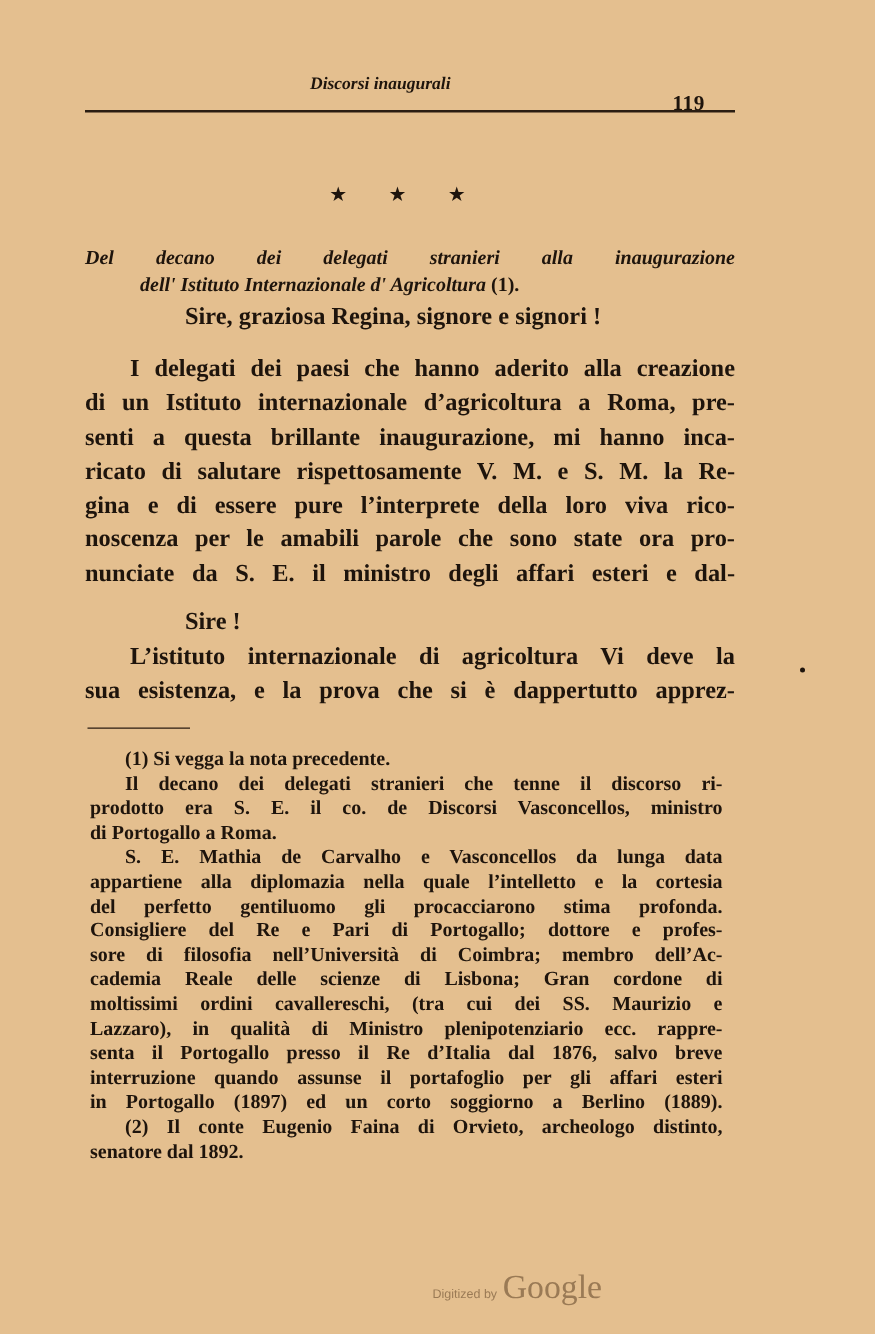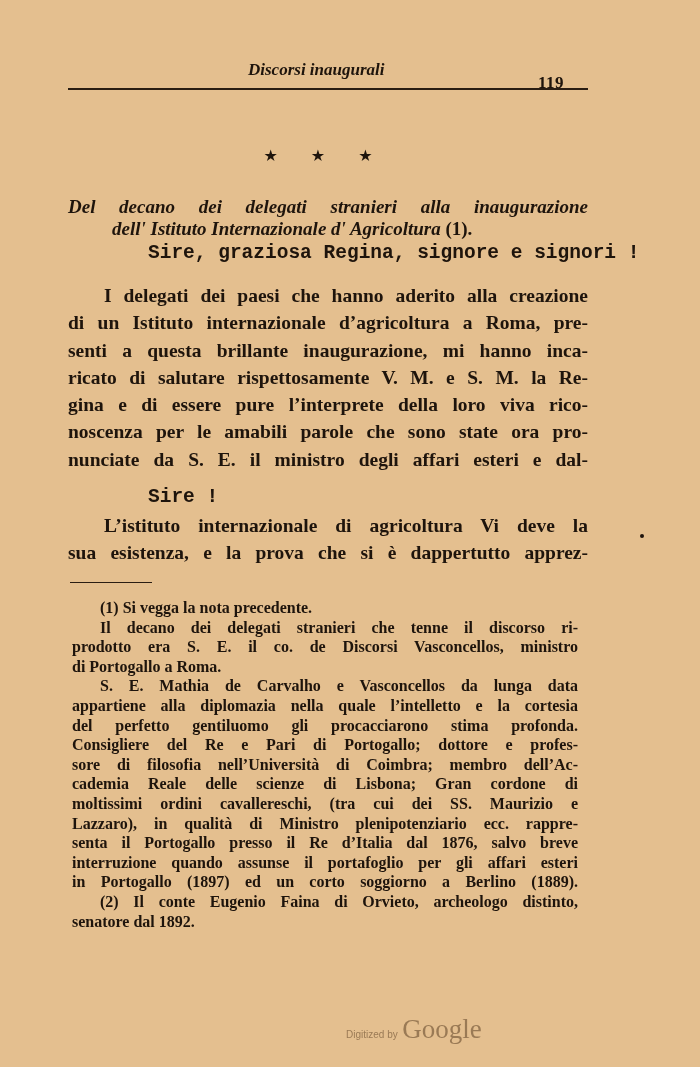--- a/index.html
+++ b/index.html
@@ -10,51 +10,51 @@
     overflow: hidden;
     font-family: "DejaVu Serif", "Liberation Serif", serif;
     color: #1e140c;
   }
   .running-head {
     position: absolute; left: 68px; top: 60px; width: 520px; height: 24px;
   }
   .running-title {
     position: absolute; left: 180px; top: 0;
     font-family: "Liberation Serif", serif; font-style: italic; font-weight: bold;
-    font-size: 17px;
+    font-size: 14px;
   }
   .page-number {
     position: absolute; right: 24px; top: 13px;
     font-family: "Liberation Serif", serif; font-weight: bold;
     font-size: 17px; letter-spacing: 0.5px;
   }
   .head-rule {
     position: absolute; left: 68px; top: 88px; width: 520px; height: 0;
     border-top: 2px solid #2a1d12;
   }
   .stars {
     position: absolute; left: 0; top: 146px; width: 650px; text-align: center;
     font-size: 16px; letter-spacing: 14px; padding-left: 0px;
   }
   .heading {
     position: absolute; left: 68px; top: 196px; width: 520px;
     font-family: "Liberation Serif", serif; font-style: italic; font-weight: bold;
-    font-size: 19px; line-height: 22px;
+    font-size: 16px; line-height: 22px;
   }
   .heading .l1 { display:block; text-align: justify; text-align-last: justify; }
   .heading .l2 { display:block; padding-left: 44px; }
   .body-text {
     position: absolute; left: 68px; width: 520px;
     font-family: "Liberation Serif", serif; font-weight: bold;
     font-size: 19.5px; line-height: 27.3px;
   }
   .line { display: block; white-space: nowrap; }
   .just { text-align: justify; text-align-last: justify; white-space: normal; }
   .indent { padding-left: 36px; }
-  .salute { padding-left: 80px; font-family: Liberation Mono, monospace; }
+  .salute { padding-left: 80px; }
   .fn-rule {
     position: absolute; left: 70px; top: 582px; width: 82px; height: 0;
     border-top: 1.5px solid #2a1d12;
   }
   .footnotes {
     position: absolute; left: 72px; top: 598px; width: 506px;
     font-family: "Liberation Serif", serif; font-weight: bold;
     font-size: 16px; line-height: 19.6px;
   }
   .fn-indent { padding-left: 28px; }

